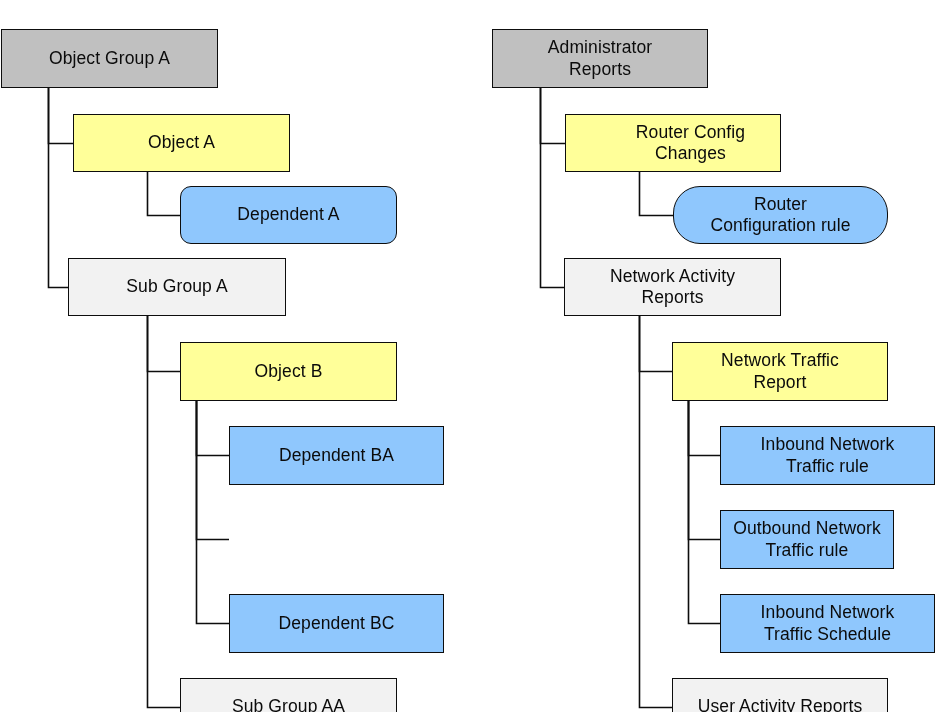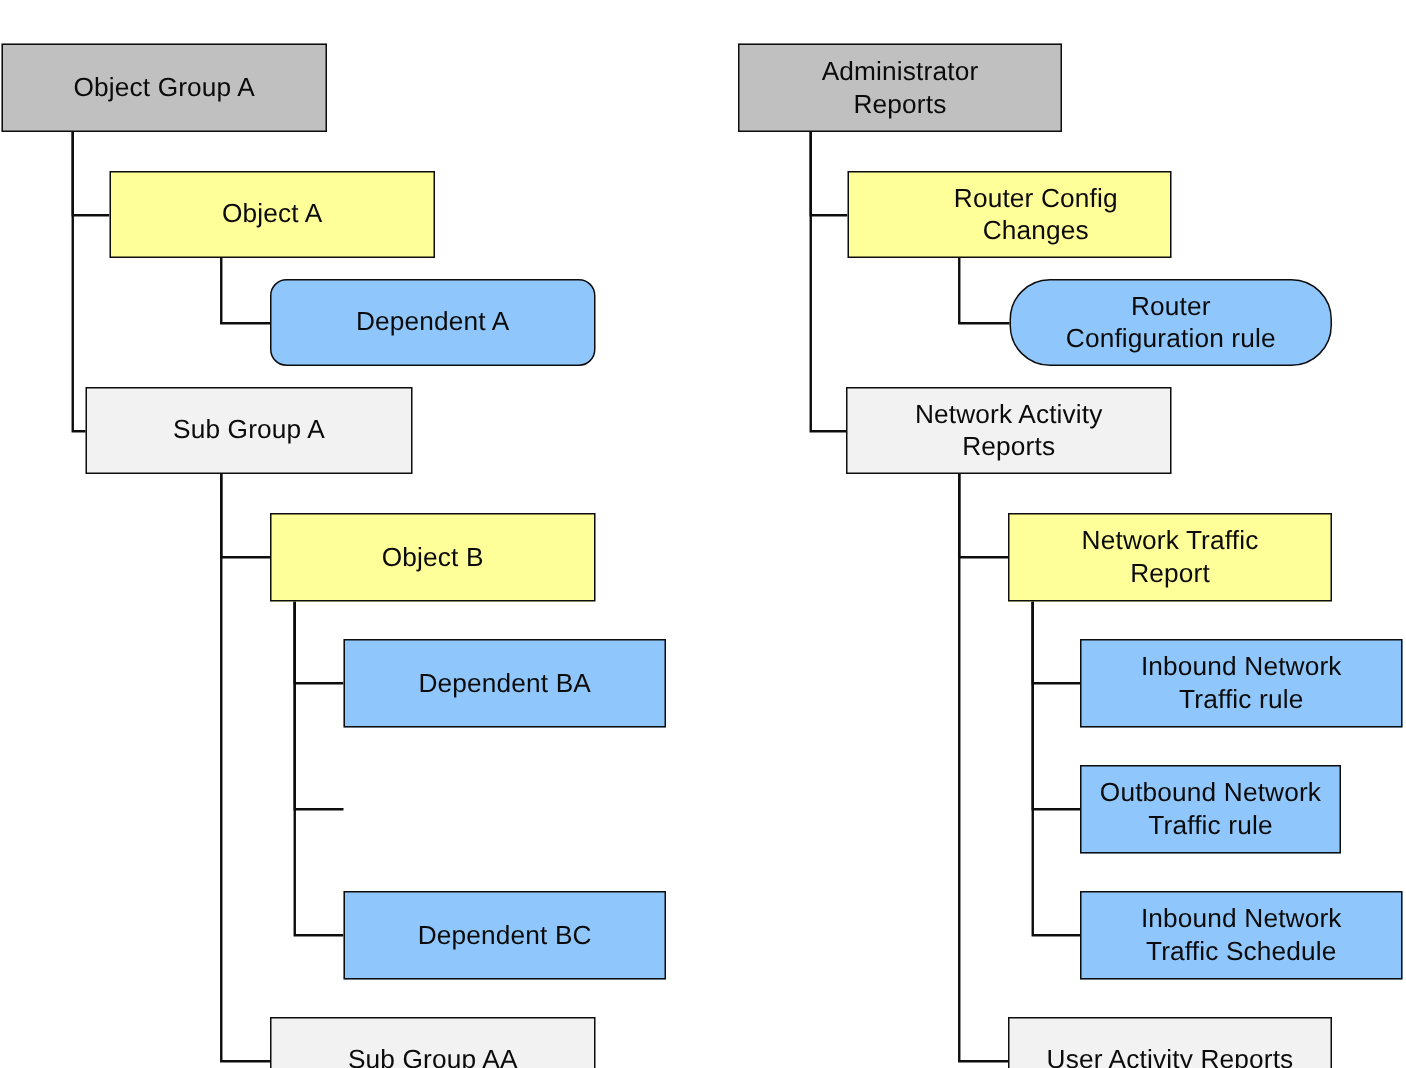--- a/index.html
+++ b/index.html
@@ -79,21 +79,21 @@
     </svg>
 <div class="node type-root" style="left: 1px; top: 3px; width: 217px; height: 59px;">
       <span class="node-label">Object Group A</span>
     </div>
     <div class="node type-object" style="left: 73px; top: 88px; width: 217px; height: 58px;">
       <span class="node-label">Object A</span>
     </div>
     <div class="node type-rule" style="left: 180px; top: 160px; width: 217px; height: 58px; border-radius: 11px;">
       <span class="node-label">Dependent A</span>
     </div>
-    <div class="node type-group" style="left: 57px; top: 232px; width: 218px; height: 58px;">
+    <div class="node type-group" style="left: 68px; top: 232px; width: 218px; height: 58px;">
       <span class="node-label">Sub Group A</span>
     </div>
     <div class="node type-object" style="left: 180px; top: 316px; width: 217px; height: 59px;">
       <span class="node-label">Object B</span>
     </div>
     <div class="node type-rule" style="left: 229px; top: 400px; width: 215px; height: 59px;">
       <span class="node-label">Dependent BA</span>
     </div>
     <div class="node type-rule" style="left: 229px; top: 568px; width: 215px; height: 59px;">
       <span class="node-label">Dependent BC</span>

